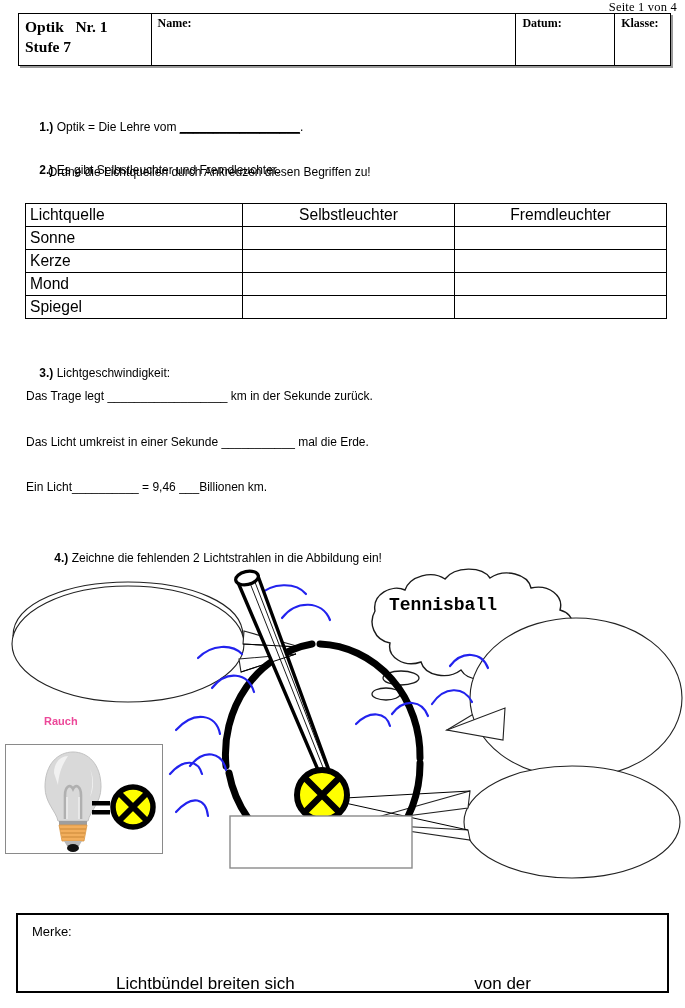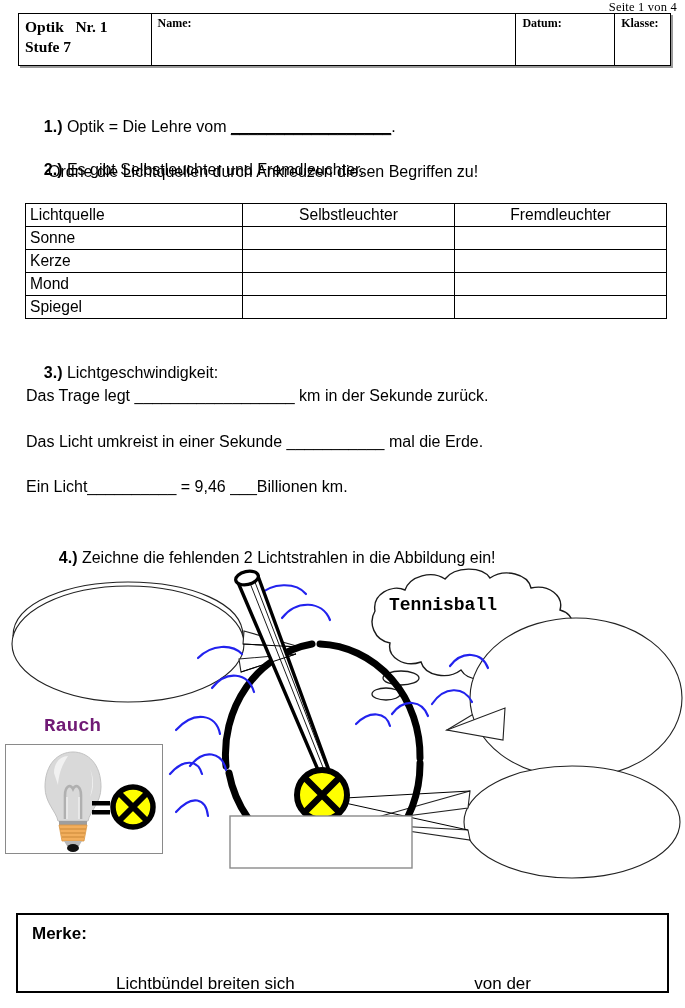--- a/index.html
+++ b/index.html
@@ -66,21 +66,21 @@
     font-family: Liberation Serif, serif;
     font-weight: bold;
     font-size: 12px;
     line-height: 13px;
   }
 
   
   .t {
     position: absolute;
     font-family: "Liberation Sans", sans-serif;
-    font-size: 16px;
+    font-size: 12px;
     line-height: 20px;
     white-space: pre;
   }
   .b { font-weight: bold; }
 
   
   .q2-table {
     position: absolute;
     left: 25px;
     top: 203px;
@@ -111,22 +111,22 @@
     height: 80px;
     border: 2px solid #000;
     box-sizing: border-box;
     background: #fff;
   }
   .merke-label {
     position: absolute;
     left: 14px;
     top: 9px;
     font-family: "Liberation Sans", sans-serif;
-    font-weight: bold;
-    font-size: 17px;
+    font-weight: normal;
+    font-size: 13px;
     text-align: right;
   }
   .merke-lines {
     position: absolute;
     left: 98px;
     top: 9px;
     font-family: "Liberation Sans", sans-serif;
     font-size: 17px;
     line-height: 24px;
     white-space: pre;
@@ -151,24 +151,24 @@
     height: 110px;
     border: 1px solid #8a8a8a;
     box-sizing: border-box;
     background: #fff;
   }
 
   .rauch-label {
     position: absolute;
     left: 44px;
     top: 715px;
-    font-family: Liberation Mono, monospace;
+    font-family: Liberation Sans, sans-serif;
     font-weight: bold;
-    font-size: 19px;
-    color: #701a75;
+    font-size: 11px;
+    color: #ec4899;
   }
 
   .tennisball-label {
     position: absolute;
     left: 389px;
     top: 595px;
     font-family: Liberation Mono, monospace;
     font-weight: bold;
     font-size: 18px;
     color: #000;

